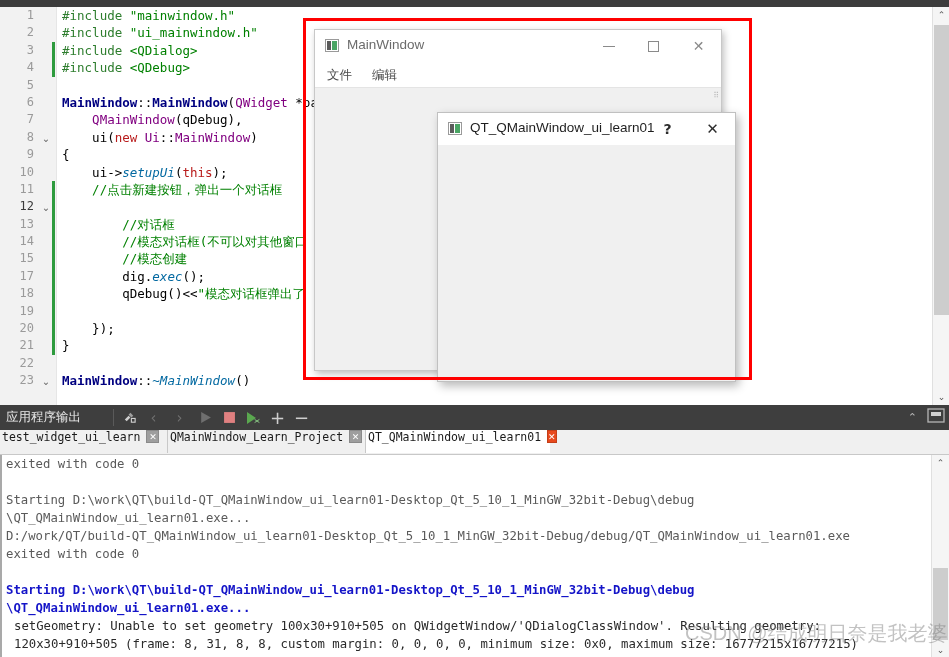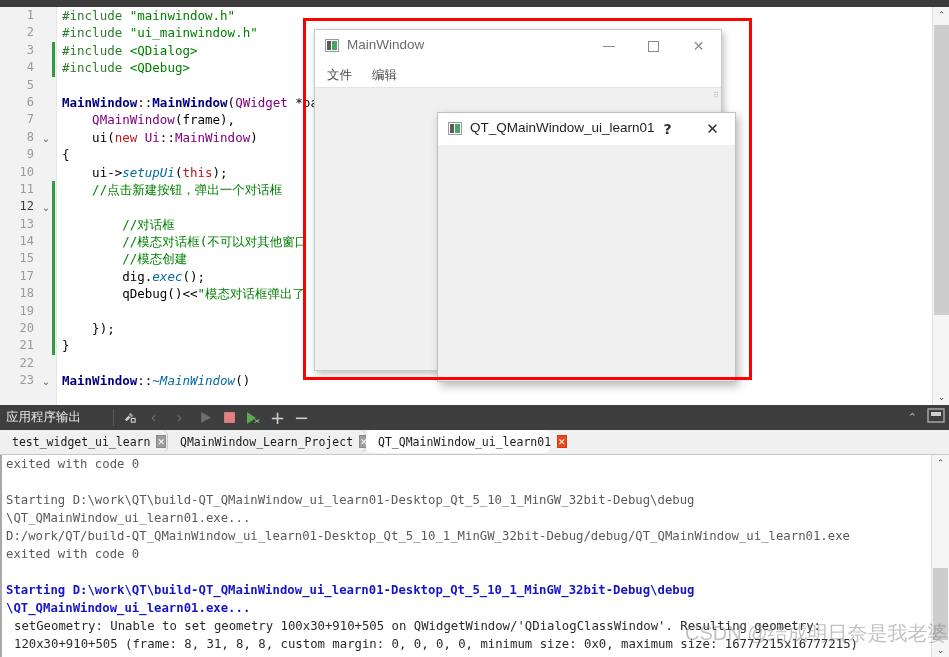--- a/index.html
+++ b/index.html
@@ -302,27 +302,26 @@
 
   .out-tabs {
     position: relative;
     height: 24px;
     background: #f0f0f0;
     border-bottom: 1px solid #c8c8c8;
   }
   .out-tab {
     position: absolute; top: 0;
     height: 23px;
-    display: flex; align-items: center;
+    display: flex; 
     font-family: "DejaVu Sans Mono", "Liberation Mono", monospace;
     font-size: 11.5px;
     color: #1a1a1a;
-    padding: 0 12px;
+    padding: 0 2px;
     box-sizing: border-box;
-    border-radius: 6px;
   }
   .out-tab.inactive {
     background: #f0f0f0;
     border-right: 1px solid #c8c8c8;
   }
   .out-tab.active {
     background: #ffffff;
   }
   .tab-close {
     margin-left: 6px;
@@ -396,21 +395,21 @@
   <div class="editor-area">
     <div class="gutter"></div>
     <div class="gutter-fold"></div>
     <div class="code-lines" id="code-lines">
         <div class="ln"><span class="num">1</span><span class="txt"><span class="pre">#include</span> <span class="str">"mainwindow.h"</span></span></div>
         <div class="ln"><span class="num">2</span><span class="txt"><span class="pre">#include</span> <span class="str">"ui_mainwindow.h"</span></span></div>
         <div class="ln"><span class="num">3</span><span class="marker"></span><span class="txt"><span class="pre">#include</span> <span class="str">&lt;QDialog&gt;</span></span></div>
         <div class="ln"><span class="num">4</span><span class="marker"></span><span class="txt"><span class="pre">#include</span> <span class="str">&lt;QDebug&gt;</span></span></div>
         <div class="ln"><span class="num">5</span><span class="txt"></span></div>
         <div class="ln"><span class="num">6</span><span class="txt"><span class="fn">MainWindow</span><span class="pln">::</span><span class="fn">MainWindow</span><span class="pln">(</span><span class="typ">QWidget</span> <span class="pln">*parent) :</span></span></div>
-        <div class="ln"><span class="num">7</span><span class="txt">    <span class="typ">QMainWindow</span><span class="pln">(frame),</span></span></div>
+        <div class="ln"><span class="num">7</span><span class="txt">    <span class="typ">QMainWindow</span><span class="pln">(qDebug),</span></span></div>
         <div class="ln"><span class="num">8</span><span class="fold">⌄</span><span class="txt">    <span class="pln">ui(</span><span class="kw">new</span> <span class="typ">Ui</span><span class="pln">::</span><span class="typ">MainWindow</span><span class="pln">)</span></span></div>
         <div class="ln"><span class="num">9</span><span class="txt"><span class="pln">{</span></span></div>
         <div class="ln"><span class="num">10</span><span class="txt">    <span class="pln">ui-&gt;</span><span class="fni">setupUi</span><span class="pln">(</span><span class="kw">this</span><span class="pln">);</span></span></div>
         <div class="ln"><span class="num">11</span><span class="marker"></span><span class="txt">    <span class="cmt">//点击新建按钮，弹出一个对话框</span></span></div>
         <div class="ln"><span class="num active">12</span><span class="fold">⌄</span><span class="marker"></span></div>
         <div class="ln"><span class="num">13</span><span class="marker"></span><span class="txt">        <span class="cmt">//对话框</span></span></div>
         <div class="ln"><span class="num">14</span><span class="marker"></span><span class="txt">        <span class="cmt">//模态对话框(不可以对其他窗口</span></span></div>
         <div class="ln"><span class="num">15</span><span class="marker"></span><span class="txt">        <span class="cmt">//模态创建</span></span></div>
         <div class="ln"><span class="num">17</span><span class="marker"></span><span class="txt">        <span class="pln">dig.</span><span class="fni">exec</span><span class="pln">();</span></span></div>
         <div class="ln"><span class="num">18</span><span class="marker"></span><span class="txt">        <span class="pln">qDebug()&lt;&lt;</span><span class="str">"模态对话框弹出了</span></span></div>

